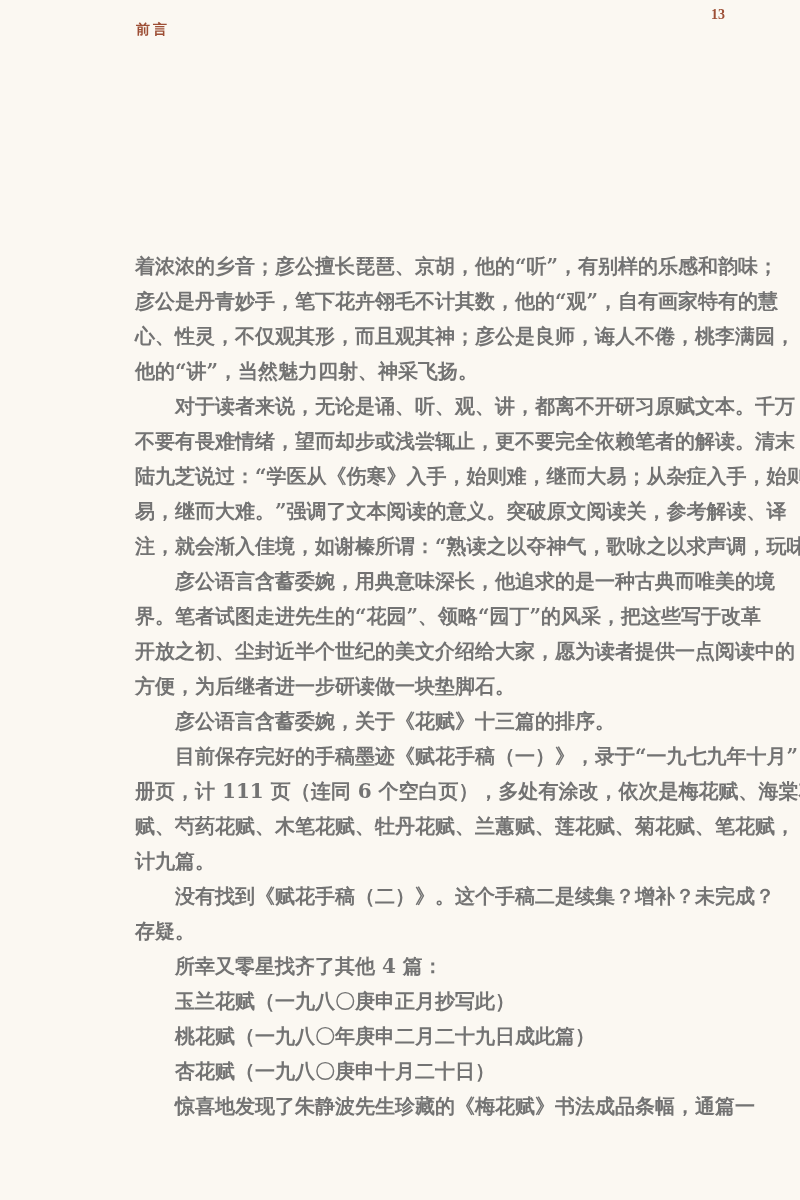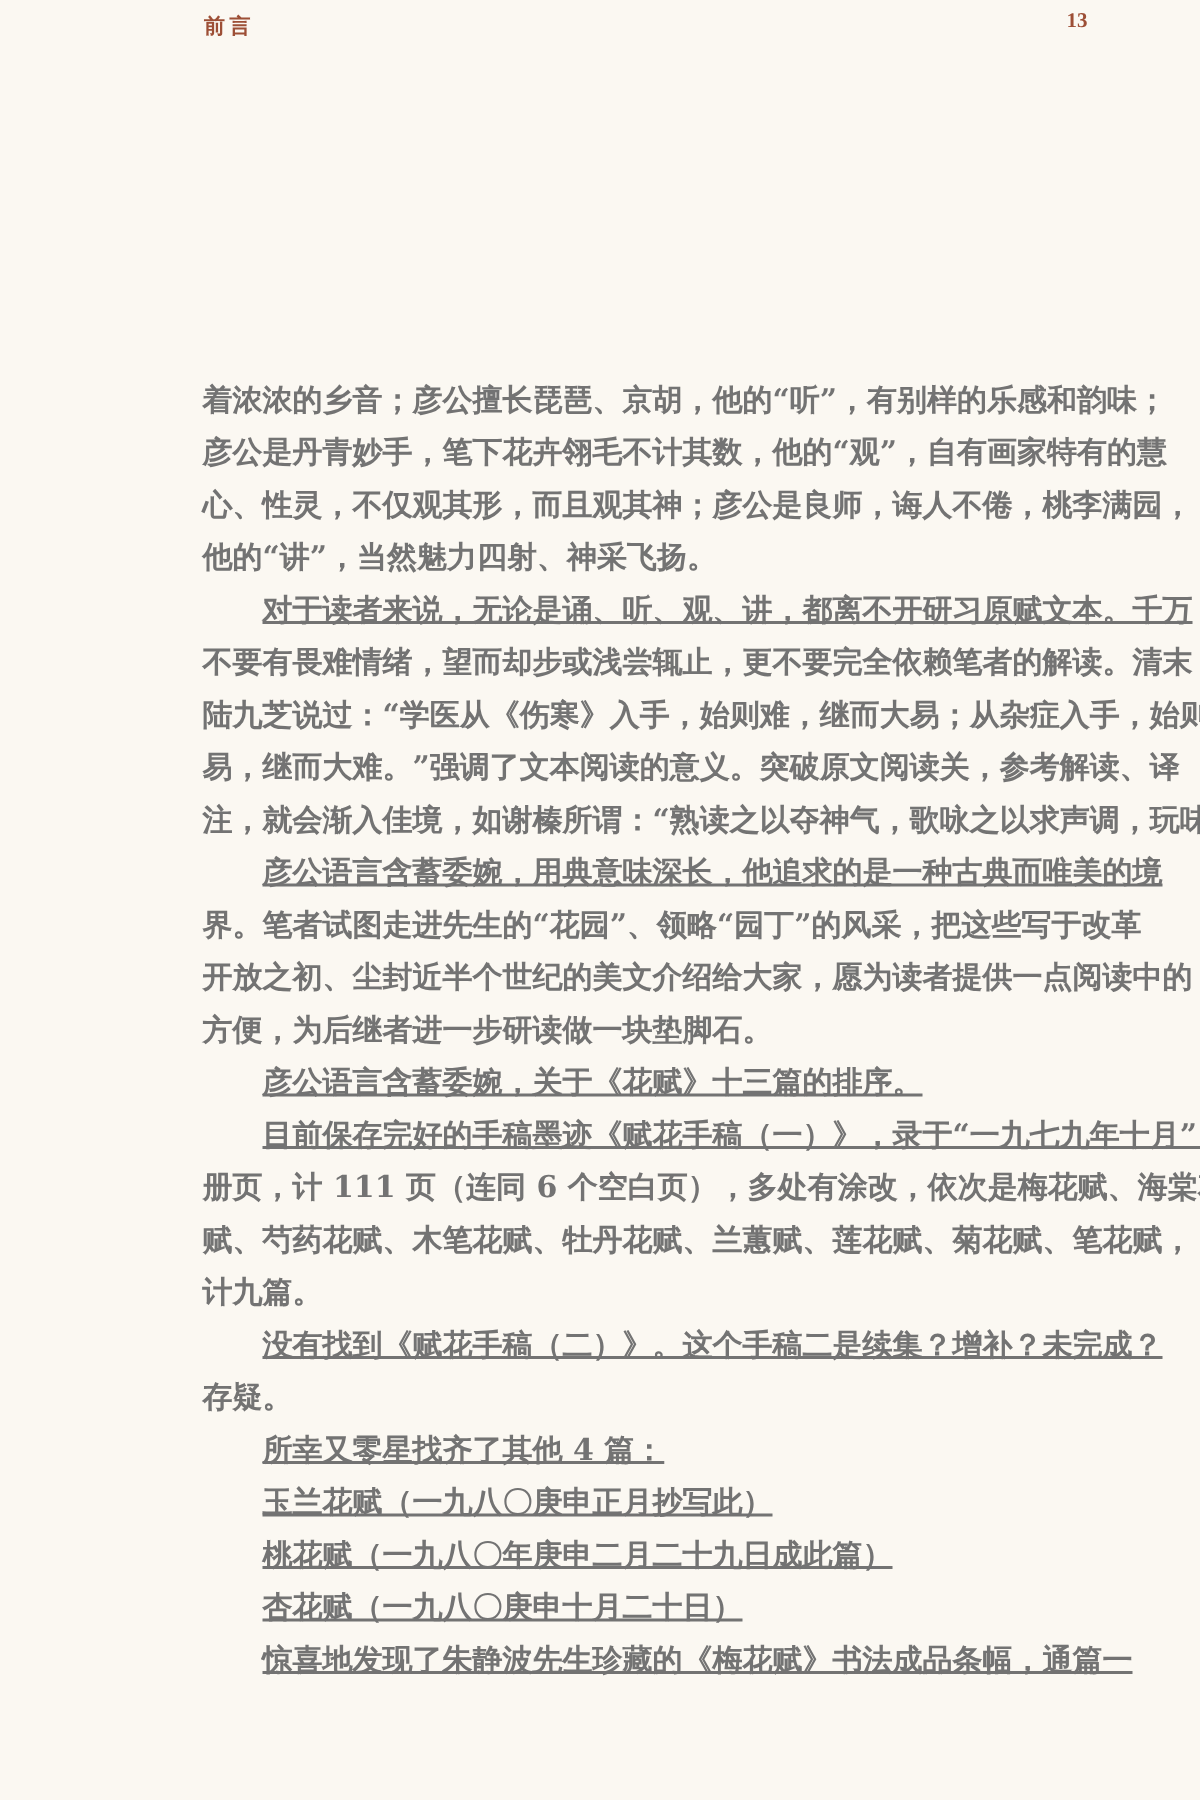--- a/index.html
+++ b/index.html
@@ -15,21 +15,21 @@
   .page {
     position: relative;
     width: 800px;
     height: 1200px;
     overflow: hidden;
     background: #fbf8f2;
   }
   .running-head {
     position: absolute;
     left: 136px;
-    top: 9px;
+    top: 21px;
     font-size: 14px;
     font-weight: bold;
     letter-spacing: 3px;
     color: #9d4f36;
   }
   .page-number {
     position: absolute;
     left: 700px;
     top: 7px;
     width: 36px;
@@ -53,21 +53,20 @@
     height: 35px;
     line-height: 35px;
     white-space: nowrap;
   }
   .line.fill {
     text-align: justify;
     text-align-last: justify;
   }
   .line.indent {
     text-indent: 2em;
-    text-decoration: underline;
   }
 </style>
 </head>
 <body>
 
 <div class="page">
   <div class="running-head">前言</div>
   <div class="page-number">13</div>
   <div class="body-text" id="body-text">
       <div class="line fill">着浓浓的乡音；彦公擅长琵琶、京胡，他的“听”，有别样的乐感和韵味；</div>

